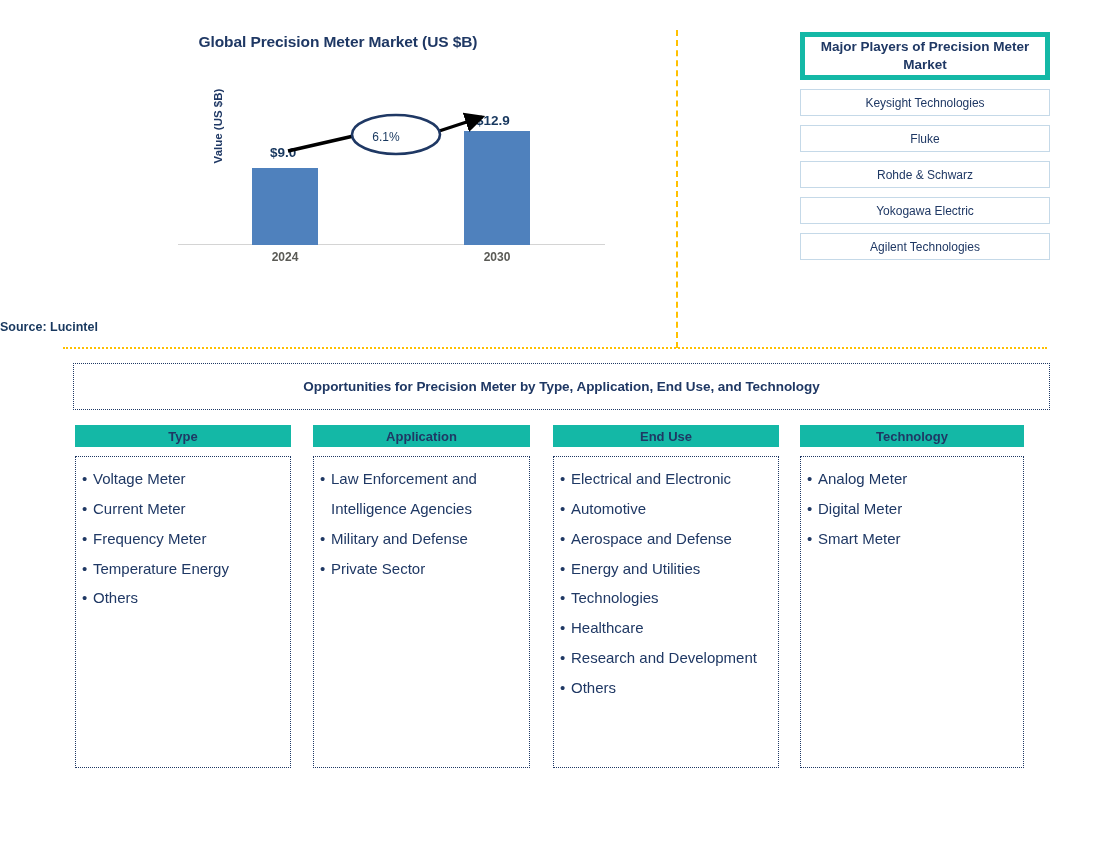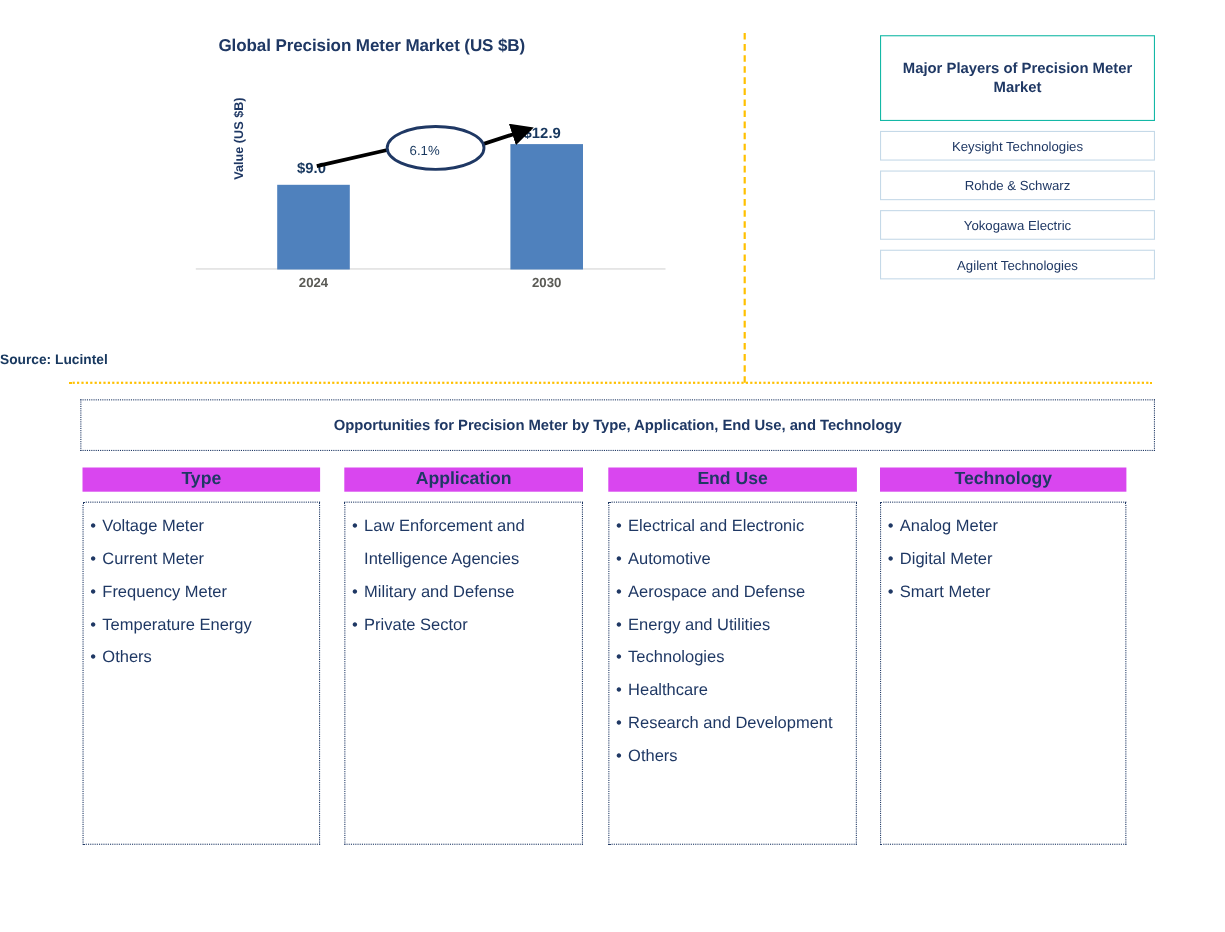--- a/index.html
+++ b/index.html
@@ -119,22 +119,22 @@
     border-top: 2px dotted #ffc000;
   }
 
   
   #players-panel {
     position: absolute;
     left: 800px; top: 32px;
     width: 250px;
   }
   #players-title {
-    border: 1px solid #14b8a6;
-    height: 78px;
+    border: 5px solid #14b8a6;
+    height: 48px;
     box-sizing: border-box;
     display: flex;
     align-items: center;
     justify-content: center;
     text-align: center;
     font-size: 13.5px;
     font-weight: bold;
     line-height: 1.32;
     color: #1f3864;
     padding: 0 12px;
@@ -170,26 +170,26 @@
   }
 
   
   #columns {
     position: absolute;
     left: 0; top: 425px;
     width: 1114px;
   }
   .col { position: absolute; top: 0; }
   .col-head {
-    background: #d946ef;
+    background: #14b8a6;
     height: 22px;
     display: flex;
     align-items: center;
     justify-content: center;
-    font-size: 16px;
+    font-size: 13px;
     font-weight: bold;
     color: #1f3864;
   }
   .col-body {
     margin-top: 9px;
     height: 312px;
     box-sizing: border-box;
     border: 1.5px dotted #1f3864;
     padding: 7px 4px 0 6px;
   }
@@ -256,20 +256,23 @@
 </div>
 
 <div id="v-divider"></div>
 <div id="h-divider"></div>
 
 <div id="players-panel">
   <div id="players-title">Major Players of Precision Meter Market</div>
 
   <div class="player-box">
     <span>Keysight Technologies</span>
+  </div>
+  <div class="player-box">
+    <span>Fluke</span>
   </div>
   <div class="player-box">
     <span>Rohde &amp; Schwarz</span>
   </div>
   <div class="player-box">
     <span>Yokogawa Electric</span>
   </div>
   <div class="player-box">
     <span>Agilent Technologies</span>
   </div>

